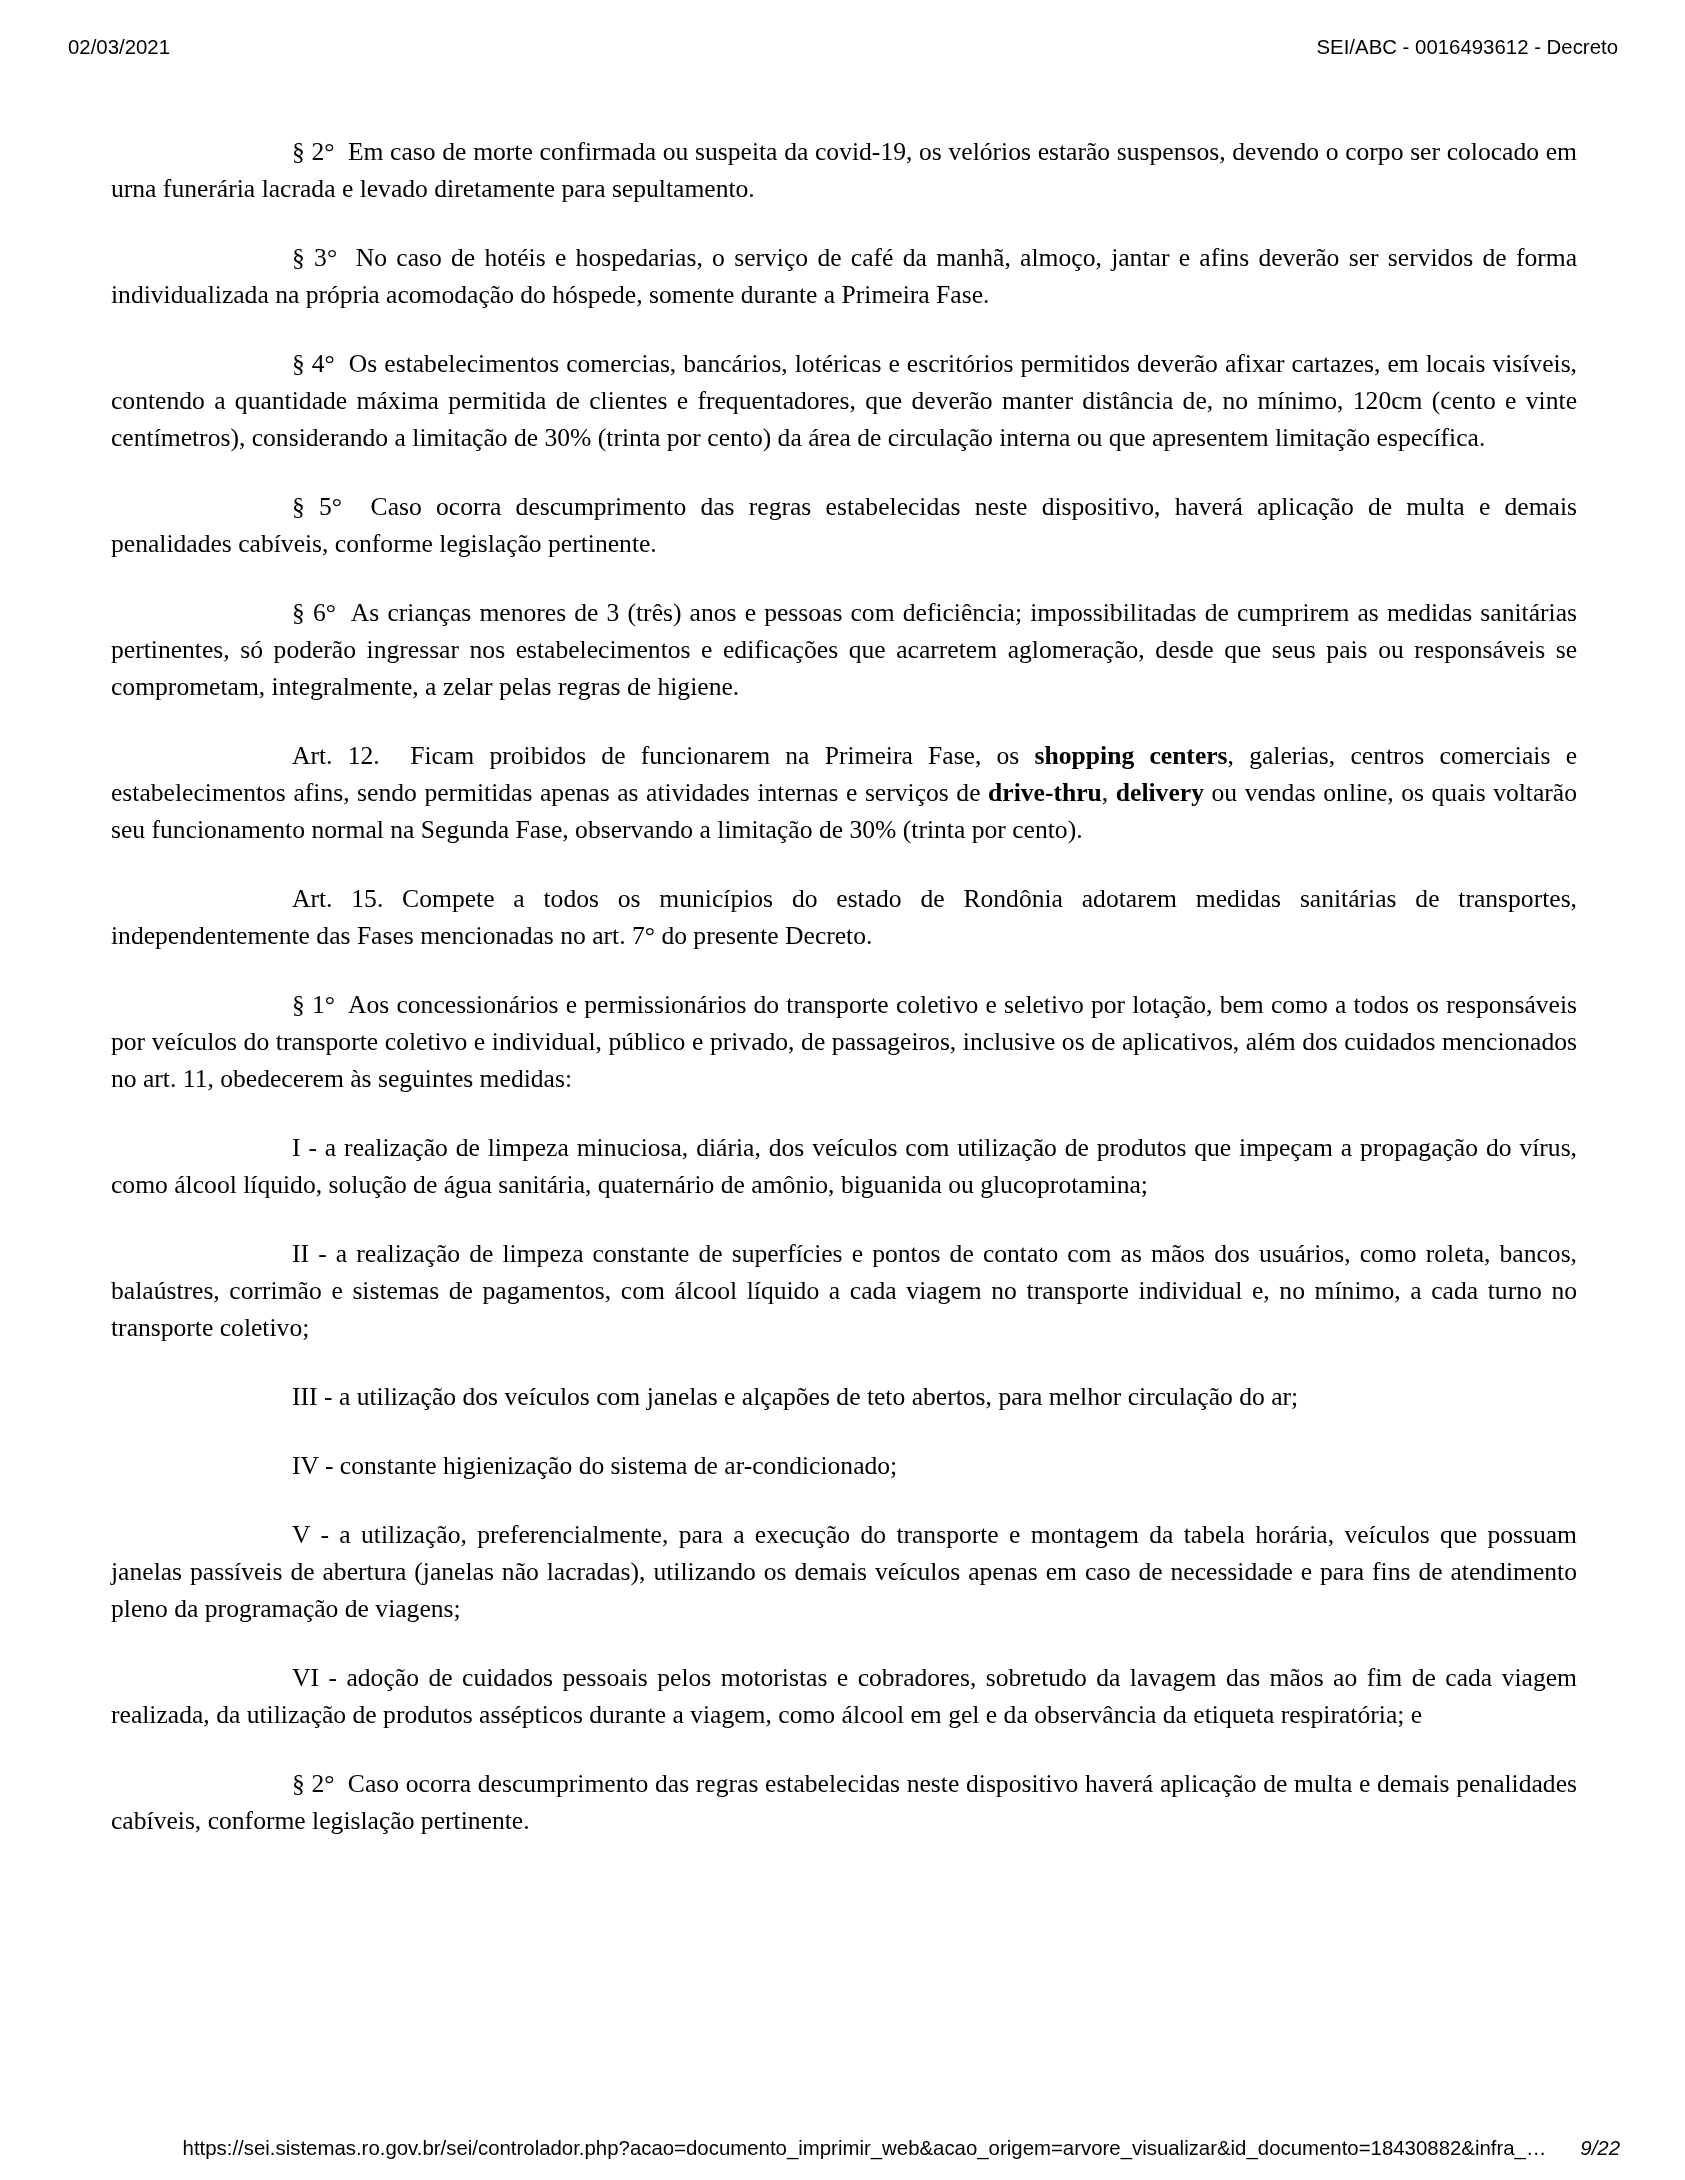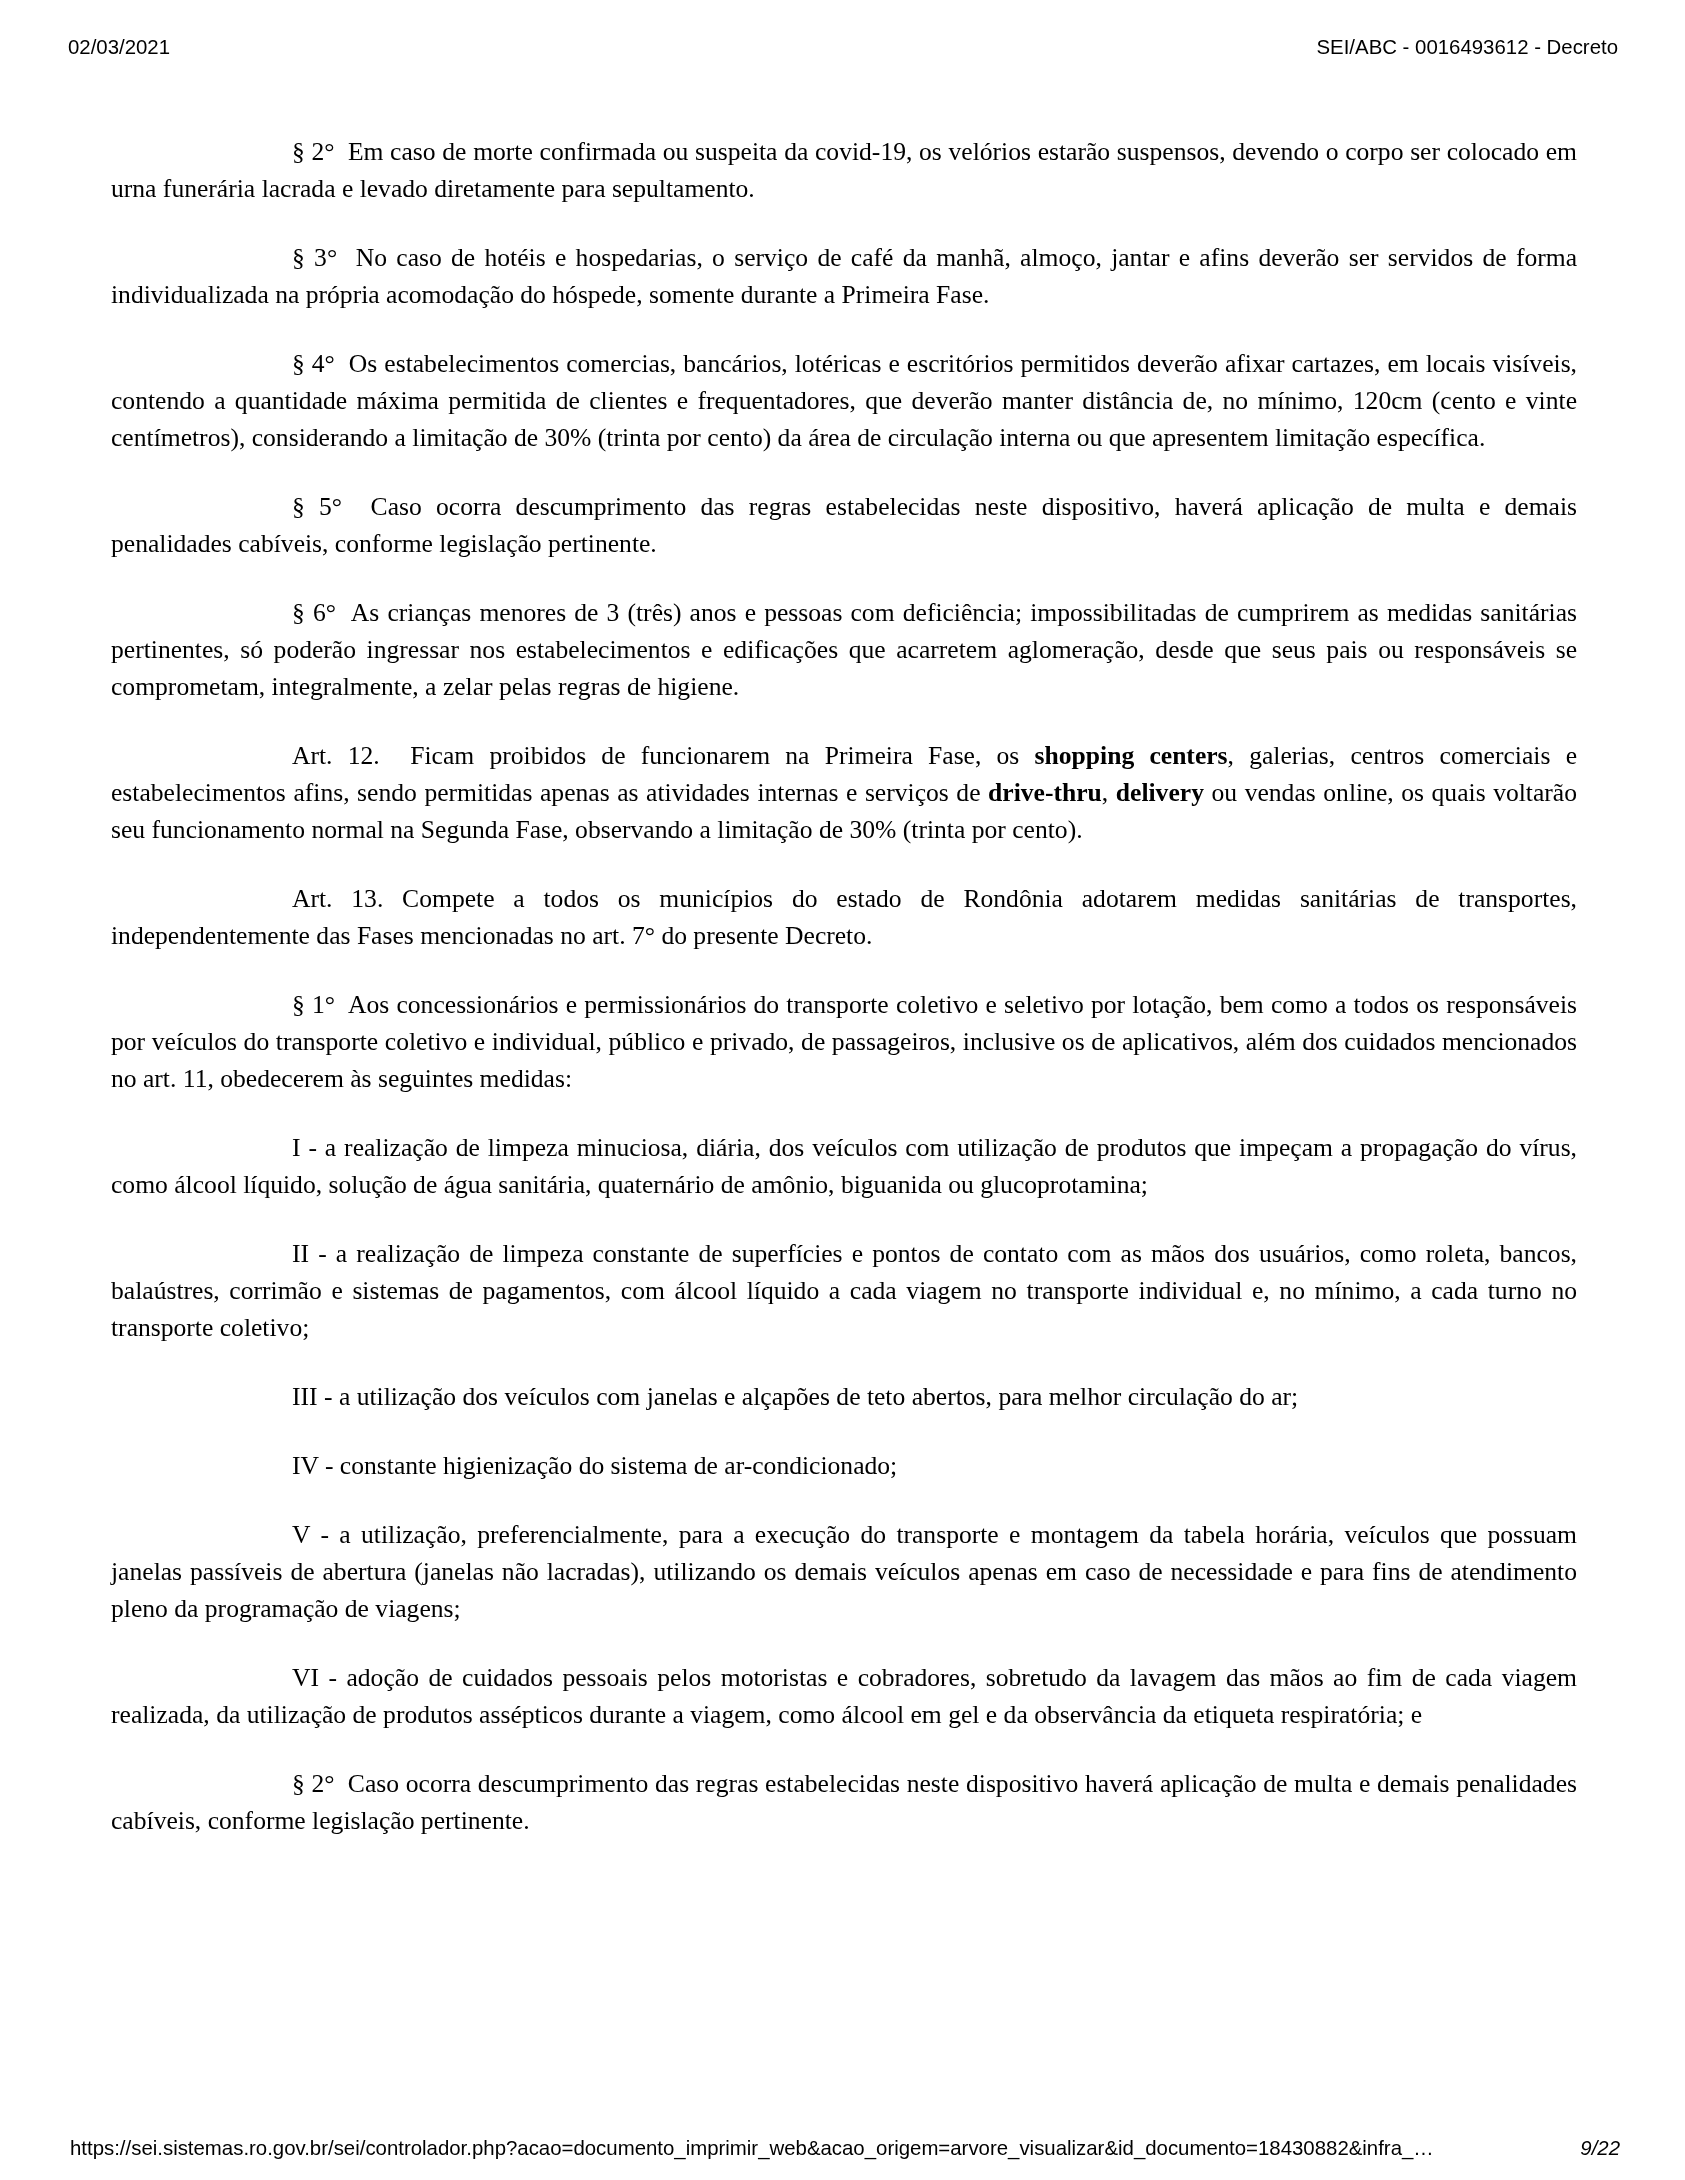--- a/index.html
+++ b/index.html
@@ -57,21 +57,21 @@
   }
   .para .bold {
     font-weight: bold;
   }
   .print-footer {
     position: absolute;
     top: 2136px;
     left: 70px;
     right: 66px;
     display: flex;
-    justify-content: space-between;
+    justify-content: flex-end;
     align-items: baseline;
     font-family: "Liberation Sans", sans-serif;
     font-size: 20.4px;
     line-height: 25.6px;
     color: #000000;
   }
   .print-footer .url {
     white-space: nowrap;
     overflow: hidden;
   }
@@ -91,21 +91,21 @@
     <span class="title">SEI/ABC - 0016493612 - Decreto</span>
   </div>
 
   <main class="doc-body" id="paragraphs">
       <p class="para"><span>§ 2°&nbsp; Em caso de morte confirmada ou suspeita da covid-19, os velórios estarão suspensos, devendo o corpo ser colocado em urna funerária lacrada e levado diretamente para sepultamento.</span></p>
       <p class="para"><span>§ 3°&nbsp; No caso de hotéis e hospedarias, o serviço de café da manhã, almoço, jantar e afins deverão ser servidos de forma individualizada na própria acomodação do hóspede, somente durante a Primeira Fase.</span></p>
       <p class="para"><span>§ 4°&nbsp; Os estabelecimentos comercias, bancários, lotéricas e escritórios permitidos deverão afixar cartazes, em locais visíveis, contendo a quantidade máxima permitida de clientes e frequentadores, que deverão manter distância de, no mínimo, 120cm (cento e vinte centímetros), considerando a limitação de 30% (trinta por cento) da área de circulação interna ou que apresentem limitação específica.</span></p>
       <p class="para"><span>§ 5°&nbsp; Caso ocorra descumprimento das regras estabelecidas neste dispositivo, haverá aplicação de multa e demais penalidades cabíveis, conforme legislação pertinente.</span></p>
       <p class="para"><span>§ 6°&nbsp; As crianças menores de 3 (três) anos e pessoas com deficiência; impossibilitadas de cumprirem as medidas sanitárias pertinentes, só poderão ingressar nos estabelecimentos e edificações que acarretem aglomeração, desde que seus pais ou responsáveis se comprometam, integralmente, a zelar pelas regras de higiene.</span></p>
       <p class="para"><span>Art. 12.&nbsp; Ficam proibidos de funcionarem na Primeira Fase, os </span><span class="bold">shopping centers</span><span>, galerias, centros comerciais e estabelecimentos afins, sendo permitidas apenas as atividades internas e serviços de </span><span class="bold">drive-thru</span><span>, </span><span class="bold">delivery</span><span> ou vendas online, os quais voltarão seu funcionamento normal na Segunda Fase, observando a limitação de 30% (trinta por cento).</span></p>
-      <p class="para"><span>Art. 13. Compete a todos os municípios do estado de Rondônia adotarem medidas sanitárias de transportes, independentemente das Fases mencionadas no art. 7° do presente Decreto.</span></p>
+      <p class="para"><span>Art. 15. Compete a todos os municípios do estado de Rondônia adotarem medidas sanitárias de transportes, independentemente das Fases mencionadas no art. 7° do presente Decreto.</span></p>
       <p class="para"><span>§ 1°&nbsp; Aos concessionários e permissionários do transporte coletivo e seletivo por lotação, bem como a todos os responsáveis por veículos do transporte coletivo e individual, público e privado, de passageiros, inclusive os de aplicativos, além dos cuidados mencionados no art. 11, obedecerem às seguintes medidas:</span></p>
       <p class="para"><span>I - a realização de limpeza minuciosa, diária, dos veículos com utilização de produtos que impeçam a propagação do vírus, como álcool líquido, solução de água sanitária, quaternário de amônio, biguanida ou glucoprotamina;</span></p>
       <p class="para"><span>II - a realização de limpeza constante de superfícies e pontos de contato com as mãos dos usuários, como roleta, bancos, balaústres, corrimão e sistemas de pagamentos, com álcool líquido a cada viagem no transporte individual e, no mínimo, a cada turno no transporte coletivo;</span></p>
       <p class="para"><span>III - a utilização dos veículos com janelas e alçapões de teto abertos, para melhor circulação do ar;</span></p>
       <p class="para"><span>IV - constante higienização do sistema de ar-condicionado;</span></p>
       <p class="para"><span>V - a utilização, preferencialmente, para a execução do transporte e montagem da tabela horária, veículos que possuam janelas passíveis de abertura (janelas não lacradas), utilizando os demais veículos apenas em caso de necessidade e para fins de atendimento pleno da programação de viagens;</span></p>
       <p class="para"><span>VI - adoção de cuidados pessoais pelos motoristas e cobradores, sobretudo da lavagem das mãos ao fim de cada viagem realizada, da utilização de produtos assépticos durante a viagem, como álcool em gel e da observância da etiqueta respiratória; e</span></p>
       <p class="para"><span>§ 2°&nbsp; Caso ocorra descumprimento das regras estabelecidas neste dispositivo haverá aplicação de multa e demais penalidades cabíveis, conforme legislação pertinente.</span></p>
     </main>
 

